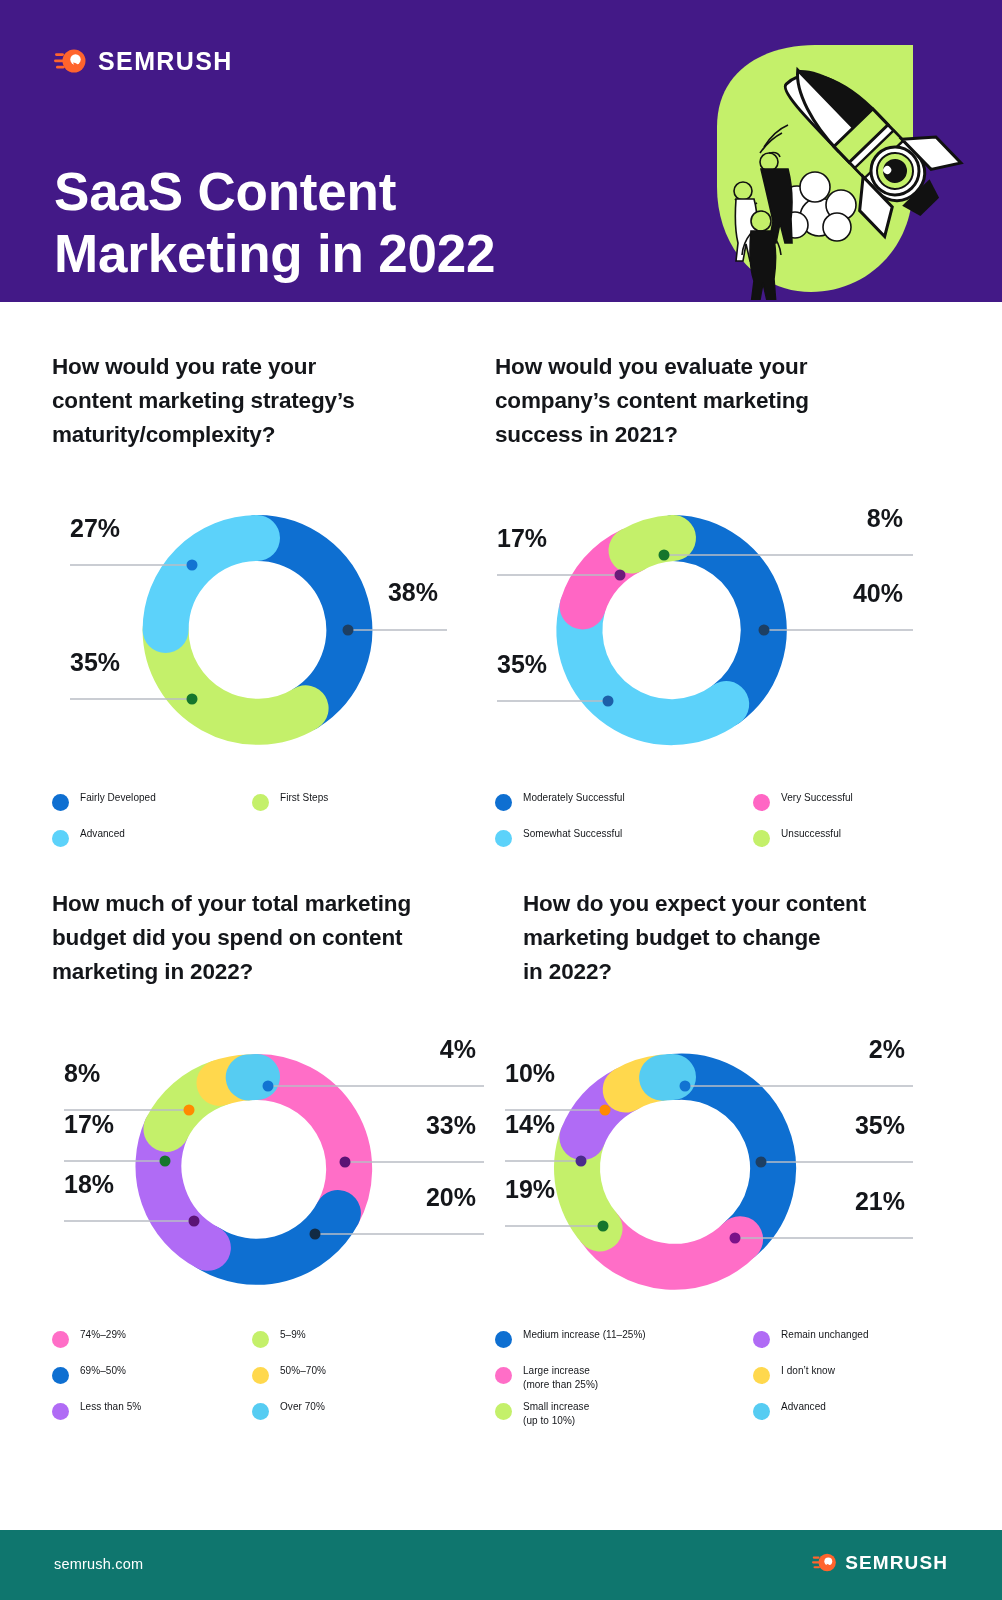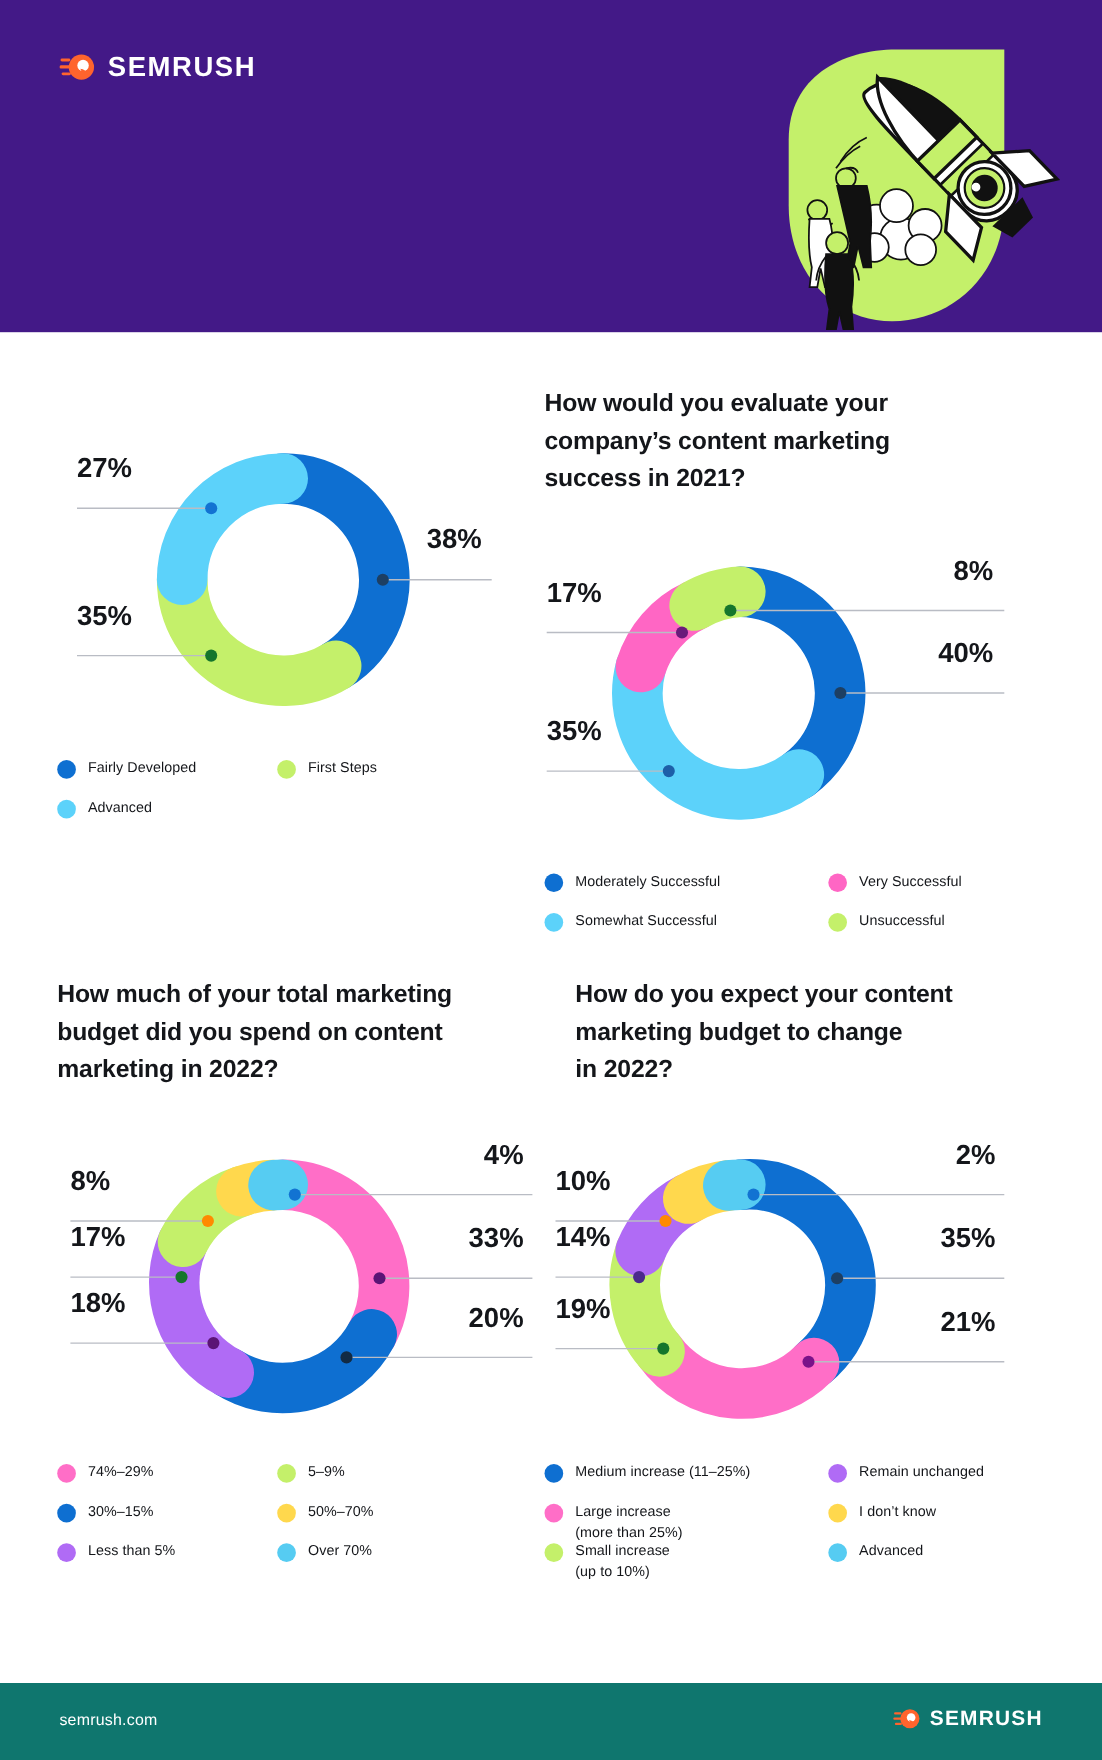--- a/index.html
+++ b/index.html
@@ -53,21 +53,21 @@
     display:grid;grid-template-columns:200px 1fr;
     column-gap:0px;row-gap:0px;
   }
   .legend.wide{grid-template-columns:258px 1fr;}
   .leg-item{display:flex;align-items:flex-start;gap:11px;height:36px;}
   .leg-item.tall{height:36px;}
   .leg-dot{
     width:17px;height:17px;border-radius:50%;flex:none;margin-top:3px;
   }
   .leg-label{
-    color:#14161a;font-size:13px;line-height:1.48;letter-spacing:0.05px;
+    color:#14161a;font-size:10px;line-height:1.48;letter-spacing:0.05px;
     white-space:pre-line;
   }
 
   
   .footer{
     position:absolute;left:0;top:1530px;width:1002px;height:85px;
     background:#0f766e;
   }
   .footer-url{
     position:absolute;left:54px;top:26px;color:#ffffff;
@@ -92,20 +92,22 @@
         <circle cx="21.5" cy="13.5" r="5.2" fill="#ffffff"></circle>
         <path d="M19 16.5 q5 0.5 6.8 5.3 q-4.6 0.6 -6.8 -5.3 Z" fill="#ff642d"></path>
         <rect x="1" y="7.2" width="9" height="2.7" rx="1.35" fill="#ff642d"></rect>
         <rect x="0" y="13.4" width="10.5" height="2.8" rx="1.4" fill="#ff642d"></rect>
         <rect x="2" y="19.8" width="8.5" height="2.7" rx="1.35" fill="#ff642d"></rect>
       </svg>
     </span>
     <span class="brand-name">SEMRUSH</span>
   </div>
 
+  <h1 class="hero-title" style="white-space: pre-line;">SaaS Content
+Marketing in 2022</h1>
 
   <div class="hero-art">
     <svg width="300" height="265" viewBox="0 0 300 265">
 
       <path d="M52 92 C52 35 100 10 150 10 L248 10 L248 150 C248 215 200 257 146 257 C92 257 52 212 52 152 Z" fill="#c4f06a"></path>
 
       <g fill="#ffffff" stroke="#111" stroke-width="1.6">
         <circle cx="132" cy="168" r="17"></circle>
         <circle cx="154" cy="182" r="19"></circle>
         <circle cx="176" cy="170" r="15"></circle>
@@ -149,20 +151,23 @@
         <path d="M86 198 q-8 10 -9 22" fill="none"></path>
         <path d="M106 198 q9 10 10 22" fill="none"></path>
       </g>
     </svg>
   </div>
 </div>
 
 <div class="board">
 
   <div class="panel c1">
+    <h2 class="q-title" style="white-space: pre-line;">How would you rate your
+content marketing strategy’s
+maturity/complexity?</h2>
     <div class="chart-wrap">
       <svg width="440" height="300" viewBox="0 0 440 300">
         <g fill="none" stroke-width="46" stroke-linecap="round">
 
           <path d="M205 61 A92 92 0 0 1 253.6 231.3" stroke="#0e6fd1"></path>
           <path d="M253.6 231.3 A92 92 0 0 1 113.6 153" stroke="#c4f06a"></path>
           <path d="M113.6 153 A92 92 0 0 1 205 61" stroke="#5cd2fa"></path>
         </g>
 
         <g stroke="#b9bcc4" stroke-width="1.3">
@@ -285,21 +290,21 @@
       <div class="leg-item">
         <span class="leg-dot" style="background:#ff6ec7"></span>
         <span class="leg-label" style="white-space: pre-line;">74%–29%</span>
       </div>
       <div class="leg-item">
         <span class="leg-dot" style="background:#c4f06a"></span>
         <span class="leg-label" style="white-space: pre-line;">5–9%</span>
       </div>
       <div class="leg-item">
         <span class="leg-dot" style="background:#0e6fd1"></span>
-        <span class="leg-label" style="white-space: pre-line;">30%–15%</span>
+        <span class="leg-label" style="white-space: pre-line;">69%–50%</span>
       </div>
       <div class="leg-item">
         <span class="leg-dot" style="background:#ffd84d"></span>
         <span class="leg-label" style="white-space: pre-line;">50%–70%</span>
       </div>
       <div class="leg-item">
         <span class="leg-dot" style="background:#b06bf5"></span>
         <span class="leg-label" style="white-space: pre-line;">Less than 5%</span>
       </div>
       <div class="leg-item">

